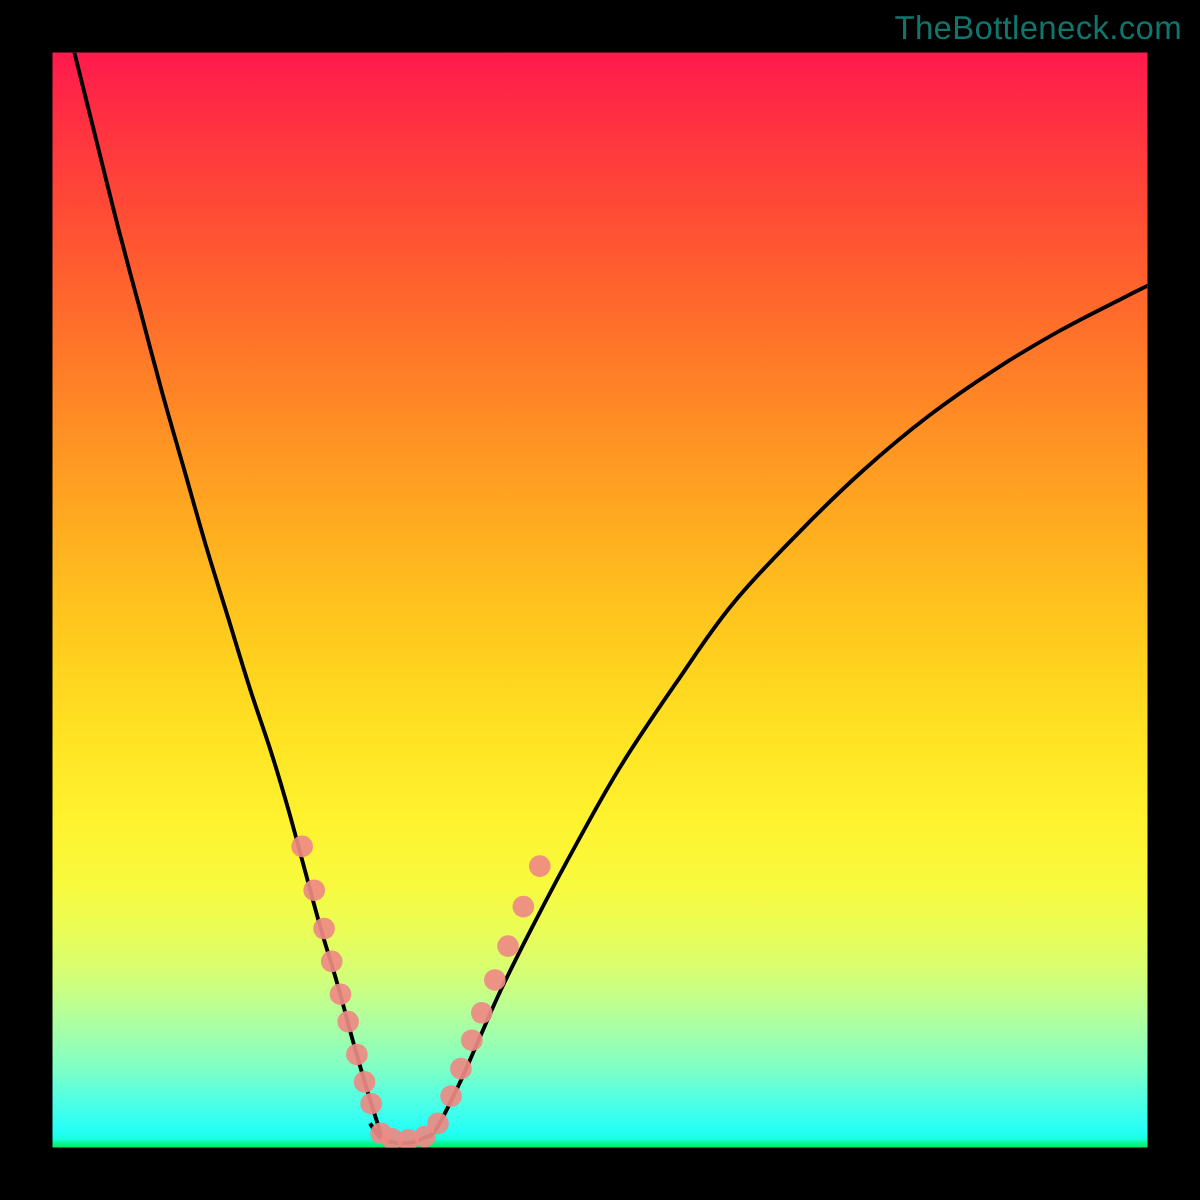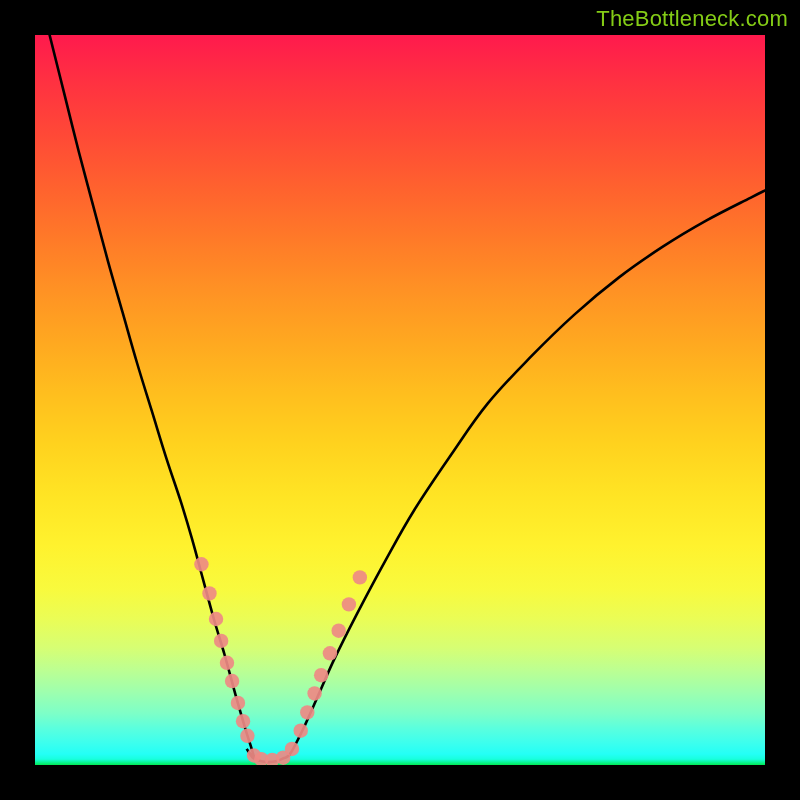--- a/index.html
+++ b/index.html
@@ -57,21 +57,21 @@
   .curve-layer {
     position: absolute;
     inset: 0;
     width: 730px;
     height: 730px;
   }
   .watermark {
     position: absolute;
     top: 6px;
     right: 12px;
-    color: #84cc16;
+    color: #0f766e;
     font-size: 22px;
     font-weight: 500;
     letter-spacing: 0.2px;
     user-select: none;
   }
 </style>
 </head>
 <body>
 
 <div class="frame">

